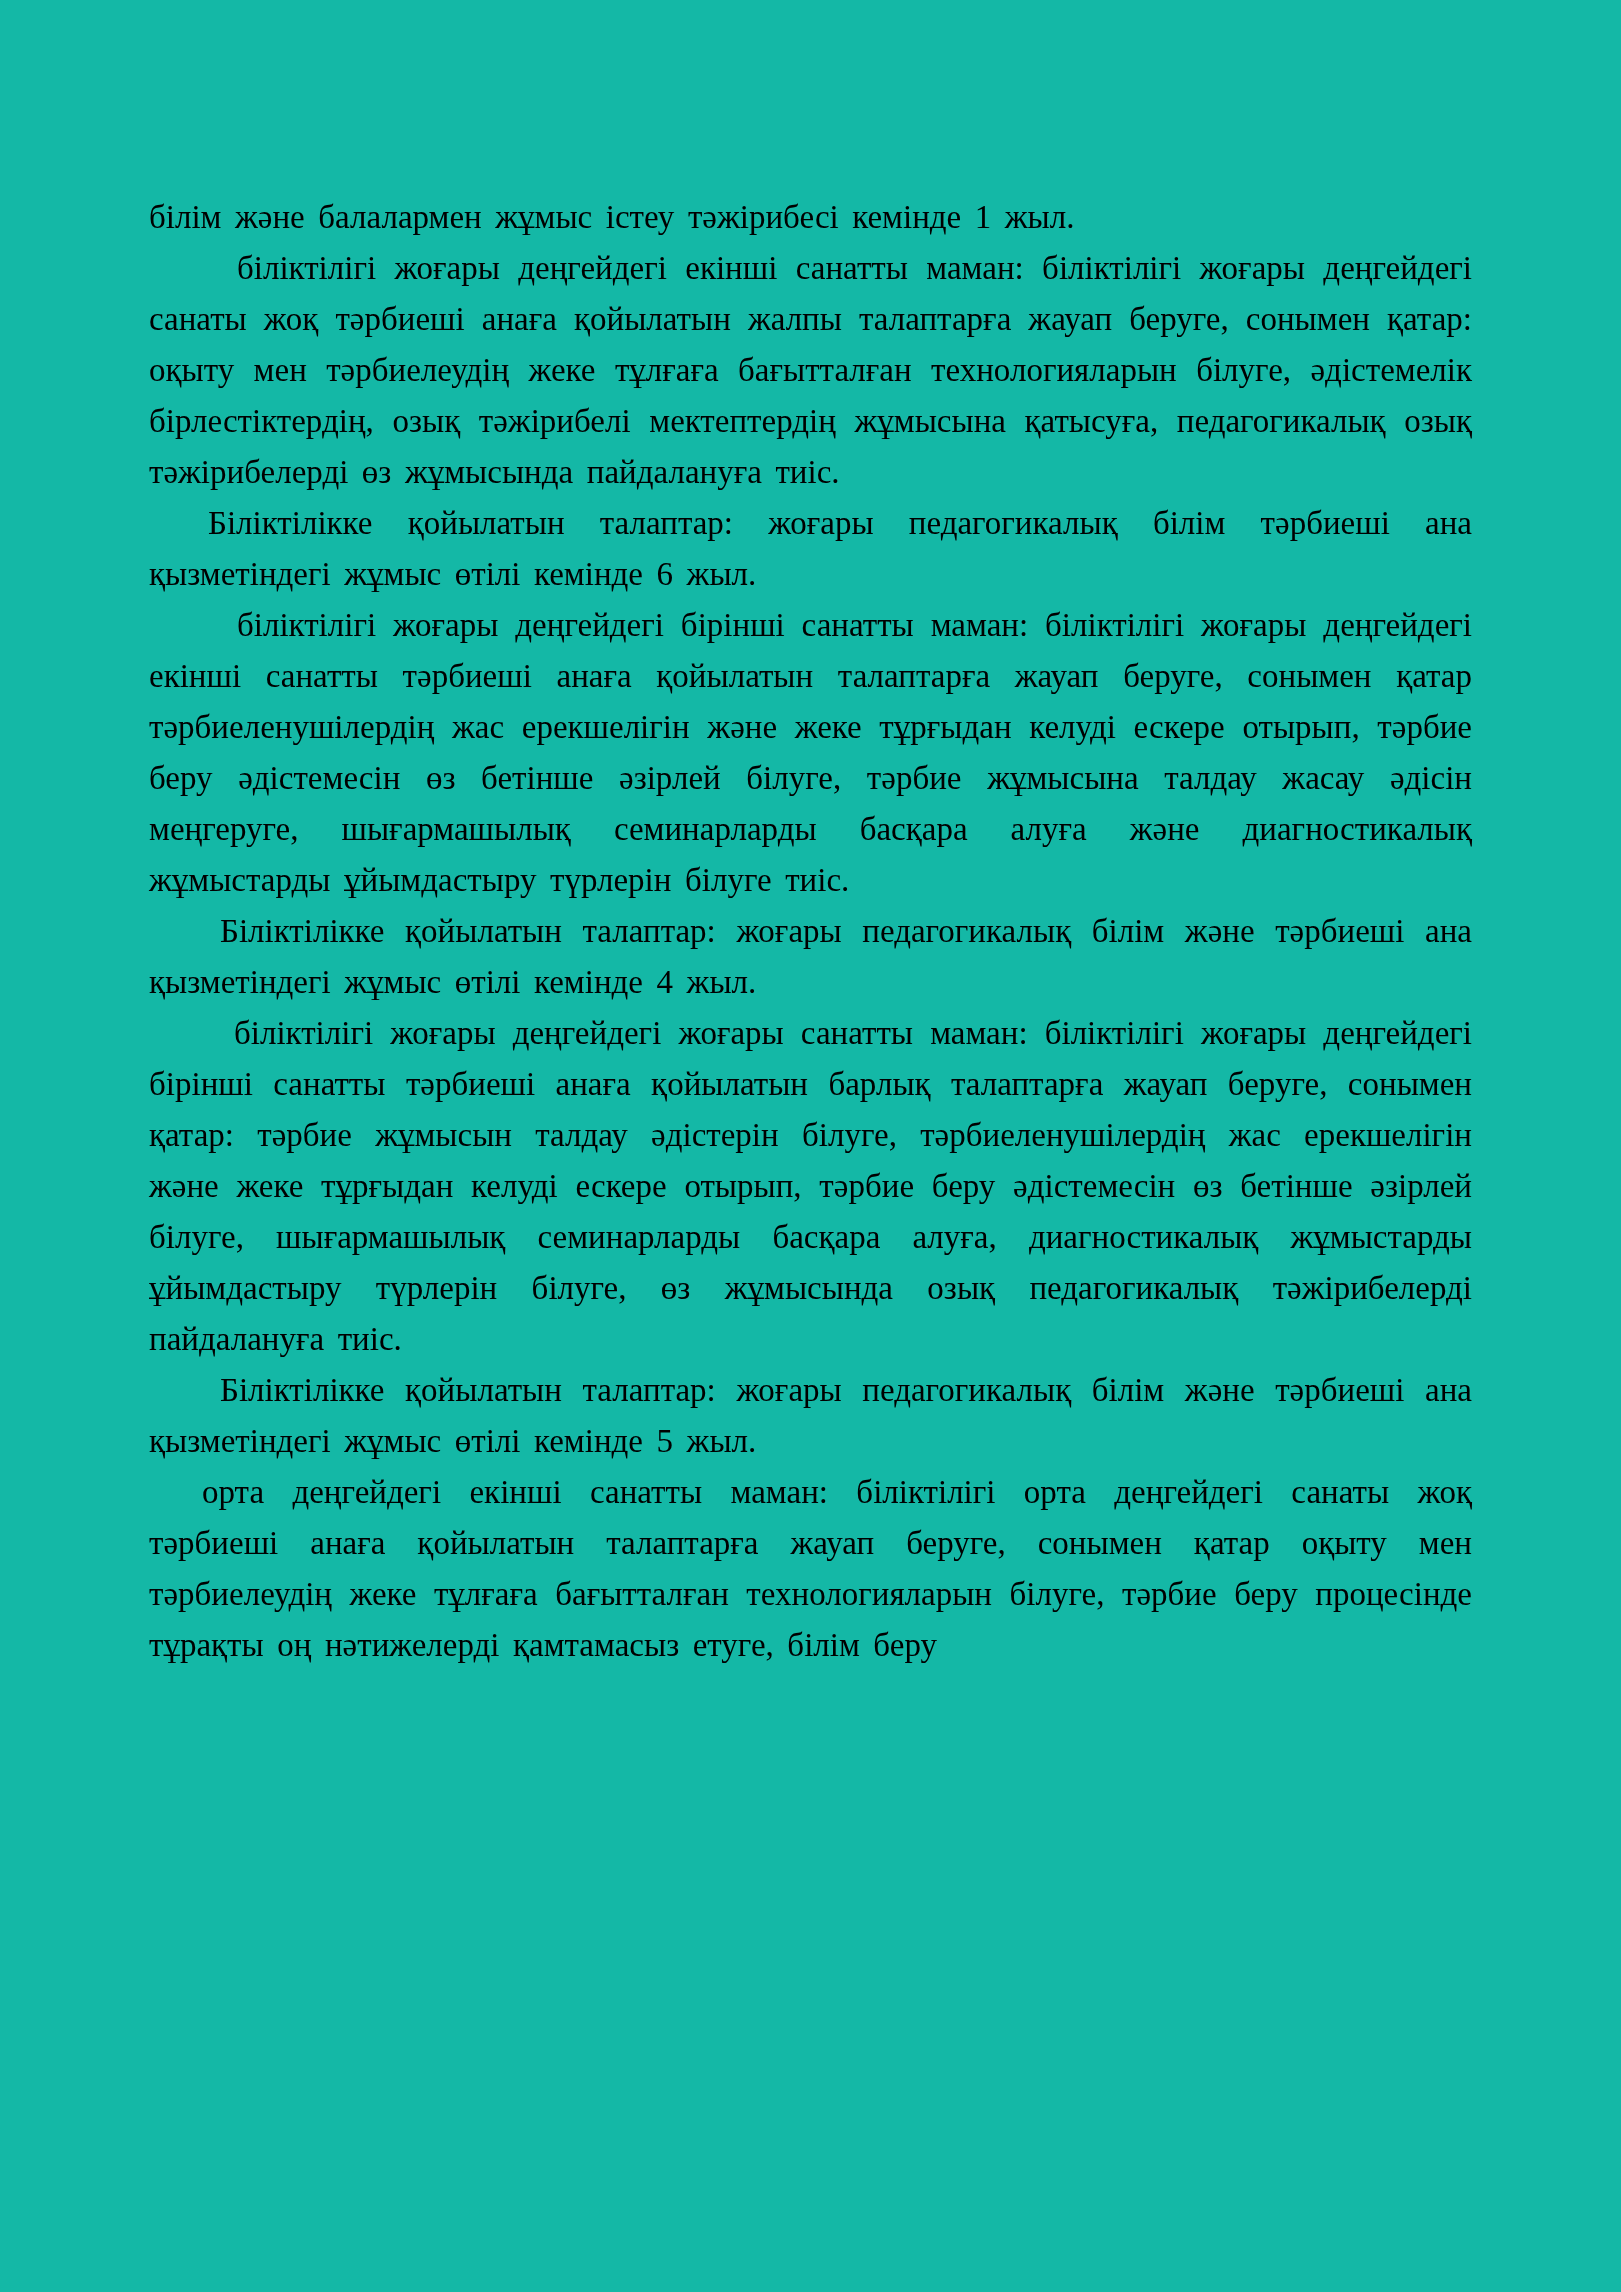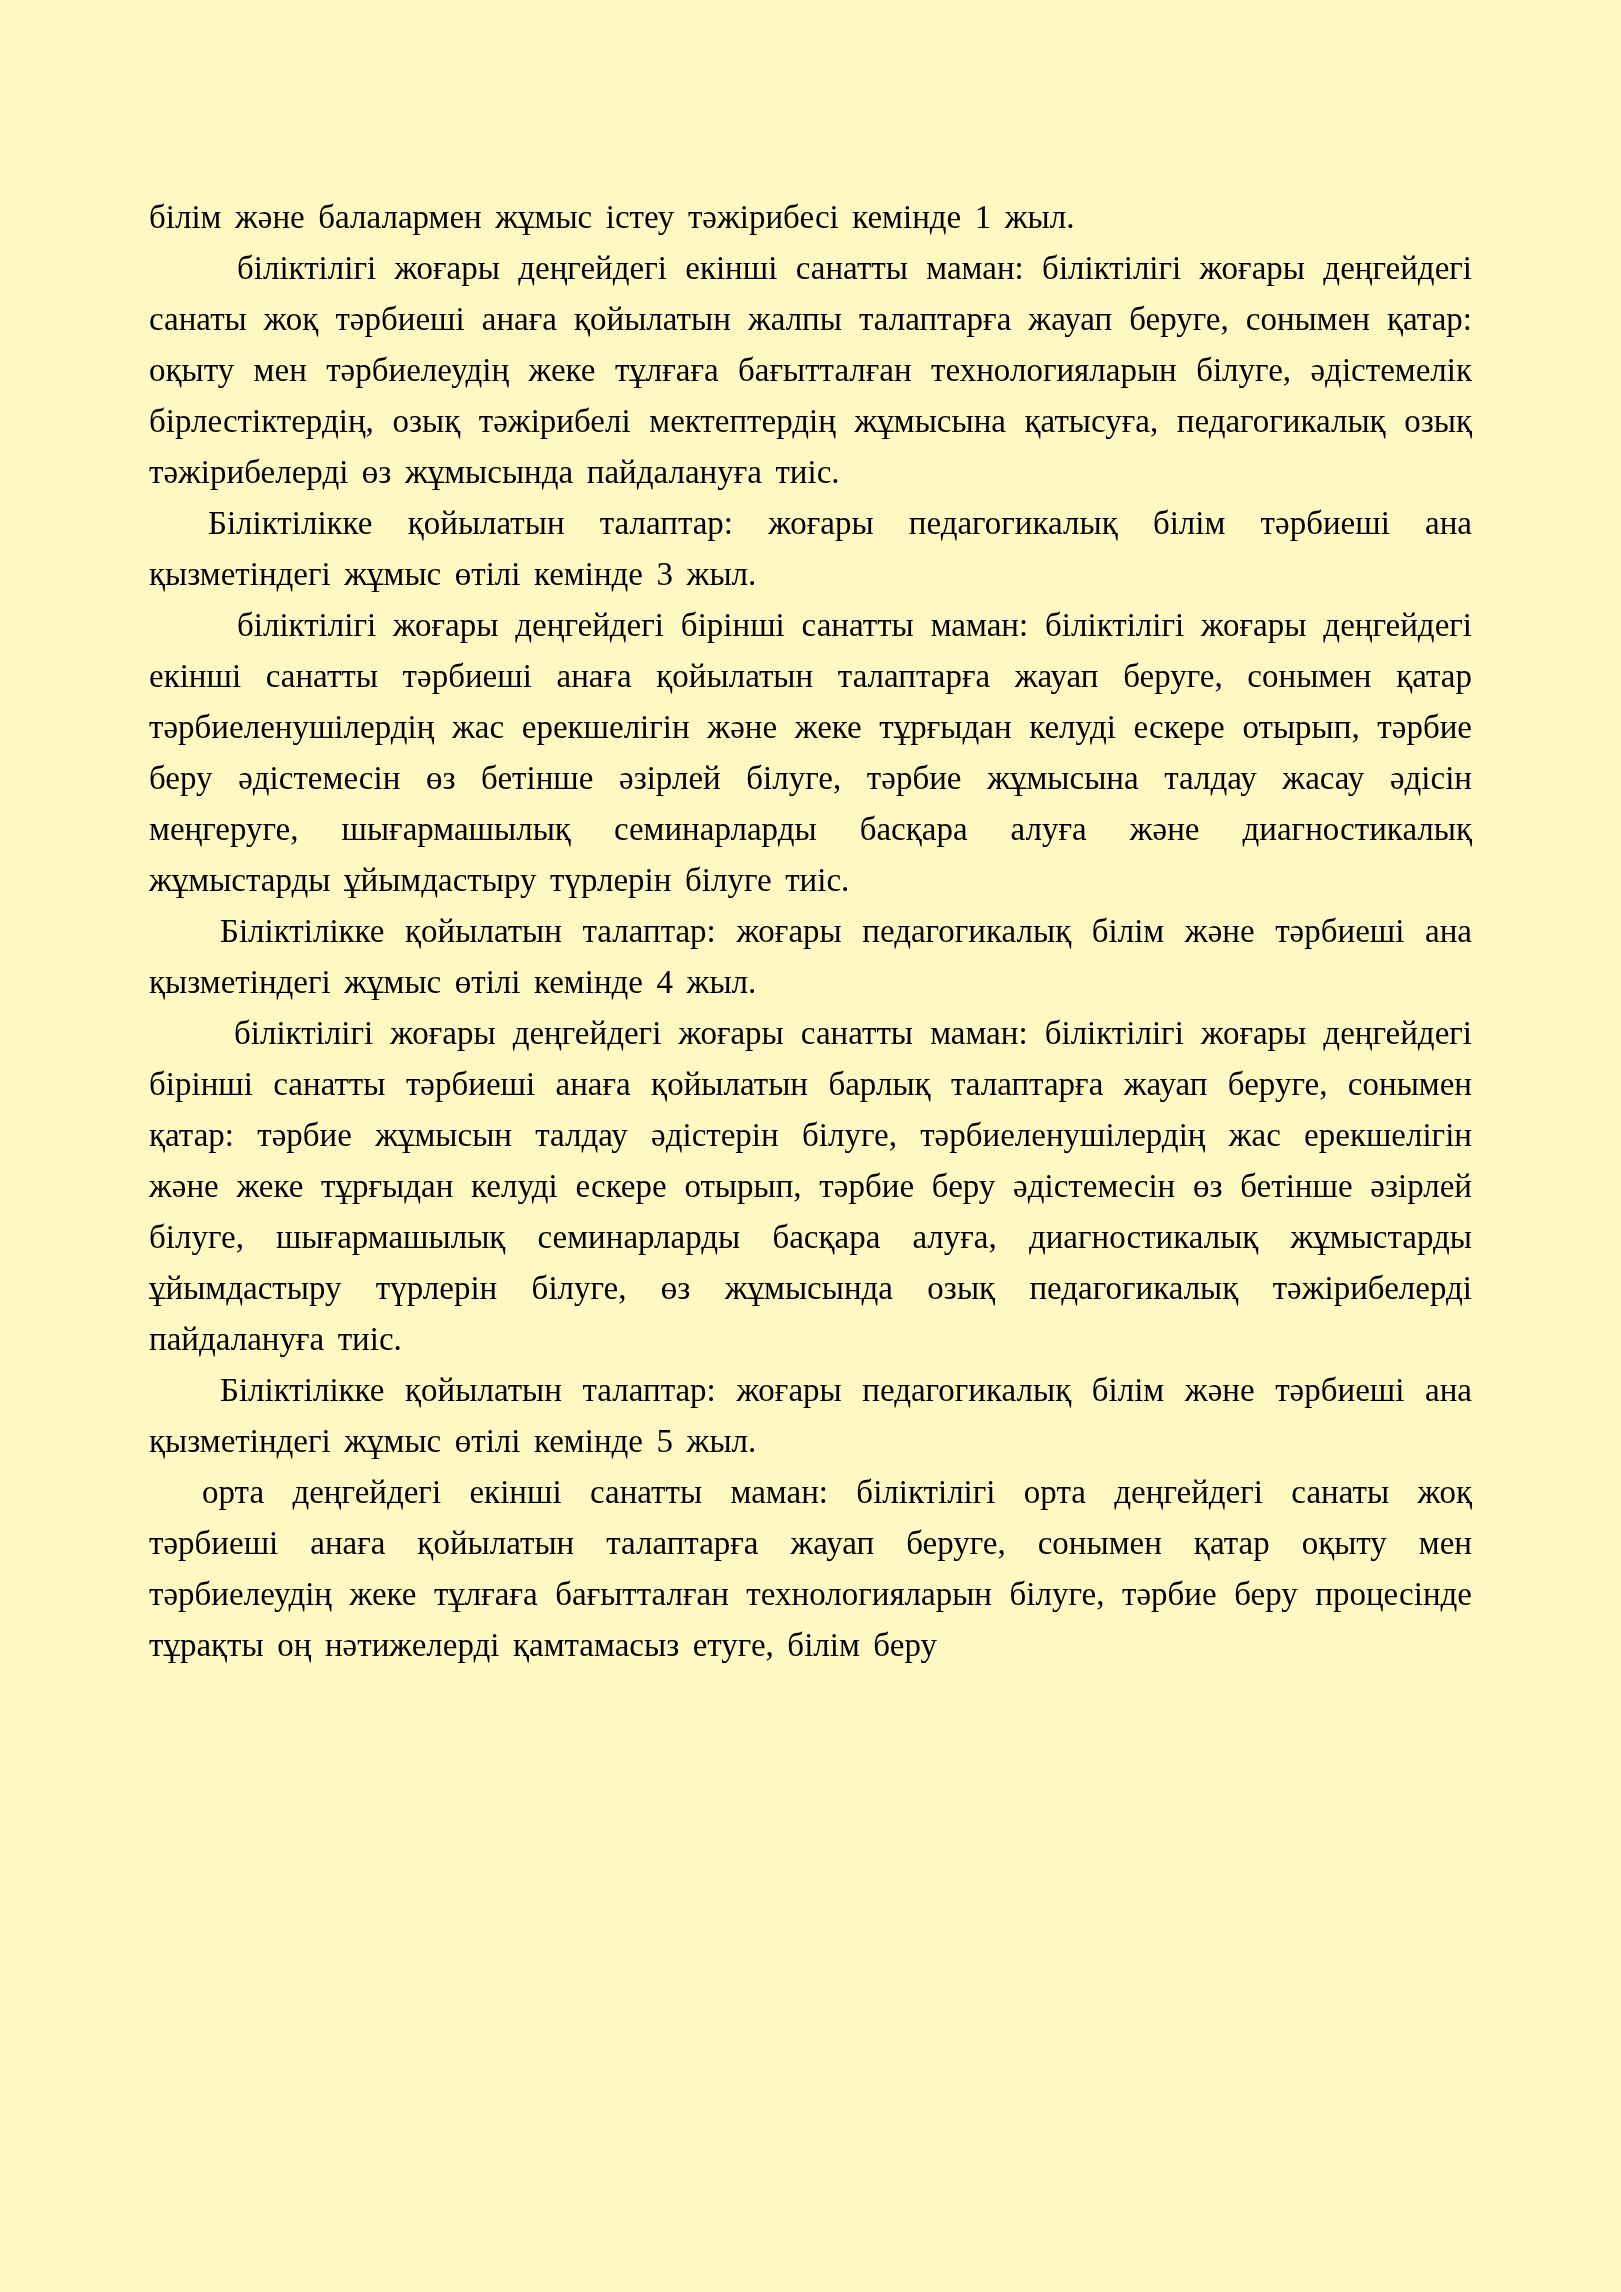--- a/index.html
+++ b/index.html
@@ -12,21 +12,21 @@
     height: 2293px;
     position: relative;
     font-family: "Liberation Serif", "DejaVu Serif", serif;
   }
   .page {
     position: absolute;
     left: 0;
     top: 0;
     width: 1621px;
     height: 2293px;
-    background: #fef9c3;
+    background: #14b8a6;
     overflow: hidden;
   }
   .text-block {
     position: absolute;
     left: 149px;
     top: 192px;
     width: 1323px;
     color: #000000;
     font-size: 33px;
     line-height: 51px;
@@ -47,21 +47,21 @@
   .indent-84 { text-indent: 82px; }
   .indent-54 { text-indent: 53px; }
 </style>
 </head>
 <body>
 
 <div class="page">
   <div class="text-block">
     <p class="para indent-0">білім және балалармен жұмыс істеу тәжірибесі кемінде 1 жыл.</p>
     <p class="para indent-90">біліктілігі жоғары деңгейдегі екінші санатты маман: біліктілігі жоғары деңгейдегі санаты жоқ тәрбиеші анаға қойылатын жалпы талаптарға жауап беруге, сонымен қатар: оқыту мен тәрбиелеудің жеке тұлғаға бағытталған технологияларын білуге, әдістемелік бірлестіктердің, озық тәжірибелі мектептердің жұмысына қатысуға, педагогикалық озық тәжірибелерді өз жұмысында пайдалануға тиіс.</p>
-    <p class="para indent-60">Біліктілікке қойылатын талаптар: жоғары педагогикалық білім тәрбиеші ана қызметіндегі жұмыс өтілі кемінде 3 жыл.</p>
+    <p class="para indent-60">Біліктілікке қойылатын талаптар: жоғары педагогикалық білім тәрбиеші ана қызметіндегі жұмыс өтілі кемінде 6 жыл.</p>
     <p class="para indent-90">біліктілігі жоғары деңгейдегі бірінші санатты маман: біліктілігі жоғары деңгейдегі екінші санатты тәрбиеші анаға қойылатын талаптарға жауап беруге, сонымен қатар тәрбиеленушілердің жас ерекшелігін және жеке тұрғыдан келуді ескере отырып, тәрбие беру әдістемесін өз бетінше әзірлей білуге, тәрбие жұмысына талдау жасау әдісін меңгеруге, шығармашылық семинарларды басқара алуға және диагностикалық жұмыстарды ұйымдастыру түрлерін білуге тиіс.</p>
     <p class="para indent-72">Біліктілікке қойылатын талаптар: жоғары педагогикалық білім және тәрбиеші ана қызметіндегі жұмыс өтілі кемінде 4 жыл.</p>
     <p class="para indent-87">біліктілігі жоғары деңгейдегі жоғары санатты маман: біліктілігі жоғары деңгейдегі бірінші санатты тәрбиеші анаға қойылатын барлық талаптарға жауап беруге, сонымен қатар: тәрбие жұмысын талдау әдістерін білуге, тәрбиеленушілердің жас ерекшелігін және жеке тұрғыдан келуді ескере отырып, тәрбие беру әдістемесін өз бетінше әзірлей білуге, шығармашылық семинарларды басқара алуға, диагностикалық жұмыстарды ұйымдастыру түрлерін білуге, өз жұмысында озық педагогикалық тәжірибелерді пайдалануға тиіс.</p>
     <p class="para indent-72">Біліктілікке қойылатын талаптар: жоғары педагогикалық білім және тәрбиеші ана қызметіндегі жұмыс өтілі кемінде 5 жыл.</p>
     <p class="para indent-54">орта деңгейдегі екінші санатты маман: біліктілігі орта деңгейдегі санаты жоқ тәрбиеші анаға қойылатын талаптарға жауап беруге, сонымен қатар оқыту мен тәрбиелеудің жеке тұлғаға бағытталған технологияларын білуге, тәрбие беру процесінде тұрақты оң нәтижелерді қамтамасыз етуге, білім беру</p>
   </div>
 </div>
 
 
 </body></html>

